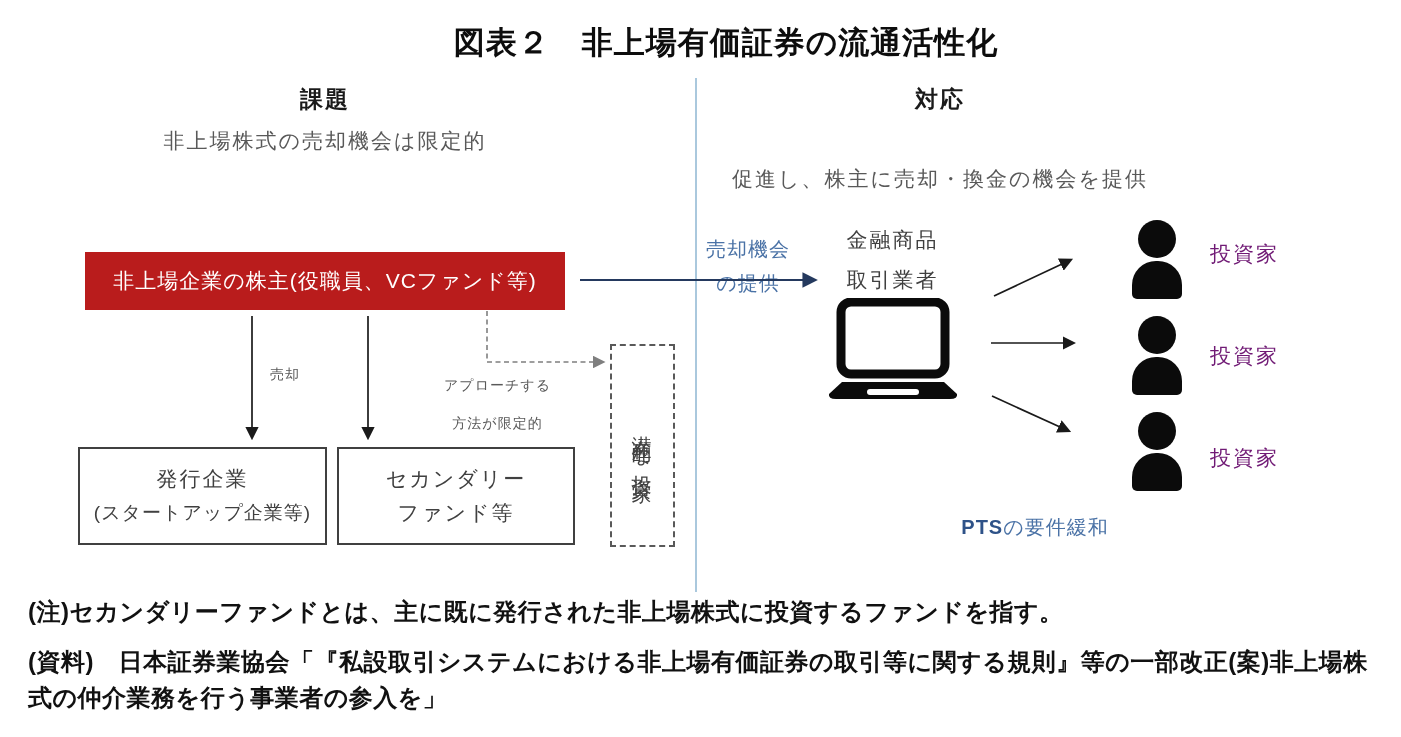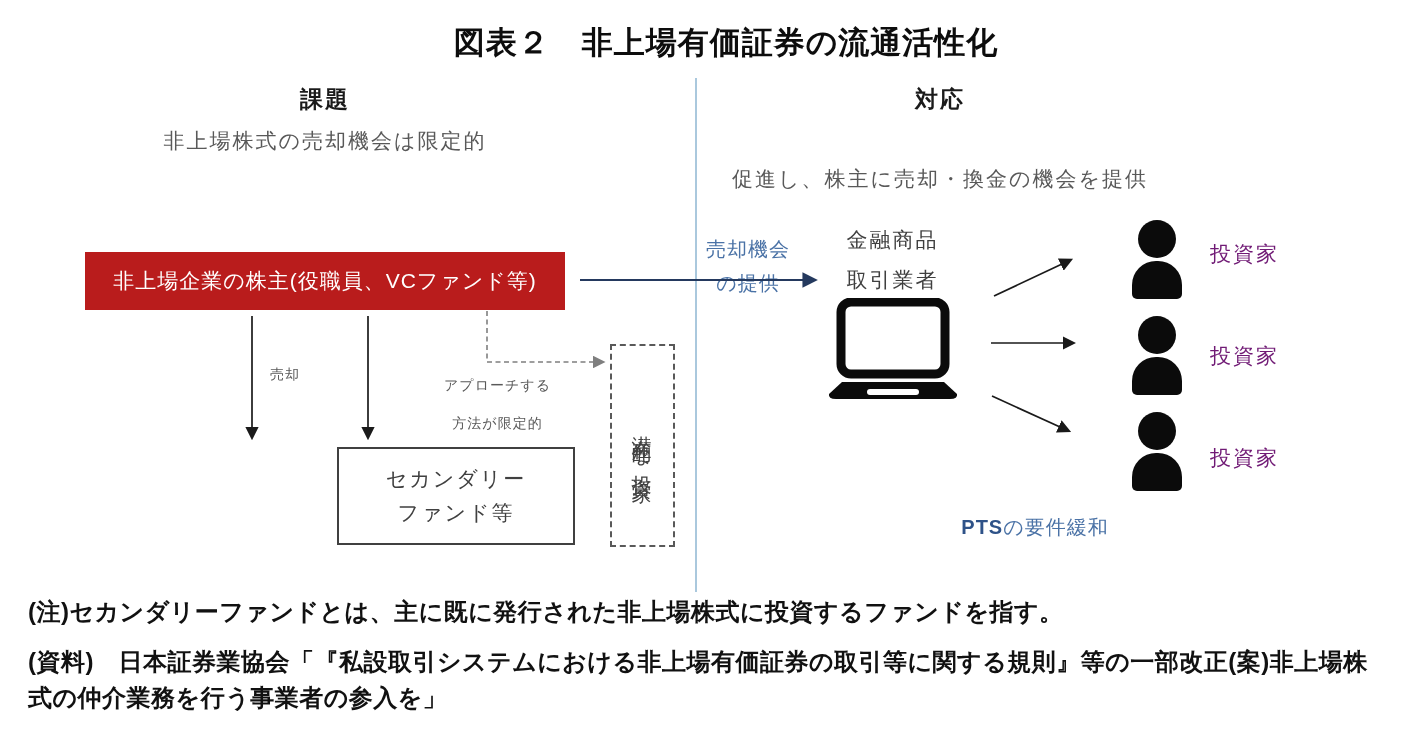--- a/index.html
+++ b/index.html
@@ -101,20 +101,24 @@
     <span>非上場企業の株主(役職員、VCファンド等)</span>
   </div>
 
   <div class="abs lbl-gray" style="left:270px;top:366px;">売却</div>
 
   <div class="abs ctr lbl-gray" style="left:415px;top:366px;width:165px;line-height:38px;">
     <div>アプローチする</div>
     <div>方法が限定的</div>
   </div>
 
+  <div id="issuer-box" class="abs white-box">
+    <div class="l1">発行企業</div>
+    <div class="l2">(スタートアップ企業等)</div>
+  </div>
 
   <div id="secondary-box" class="abs white-box">
     <div class="l1">セカンダリー</div>
     <div class="l1">ファンド等</div>
   </div>
 
   <div class="abs dashed-box">
     <span>潜在的な投資家</span>
   </div>
 

